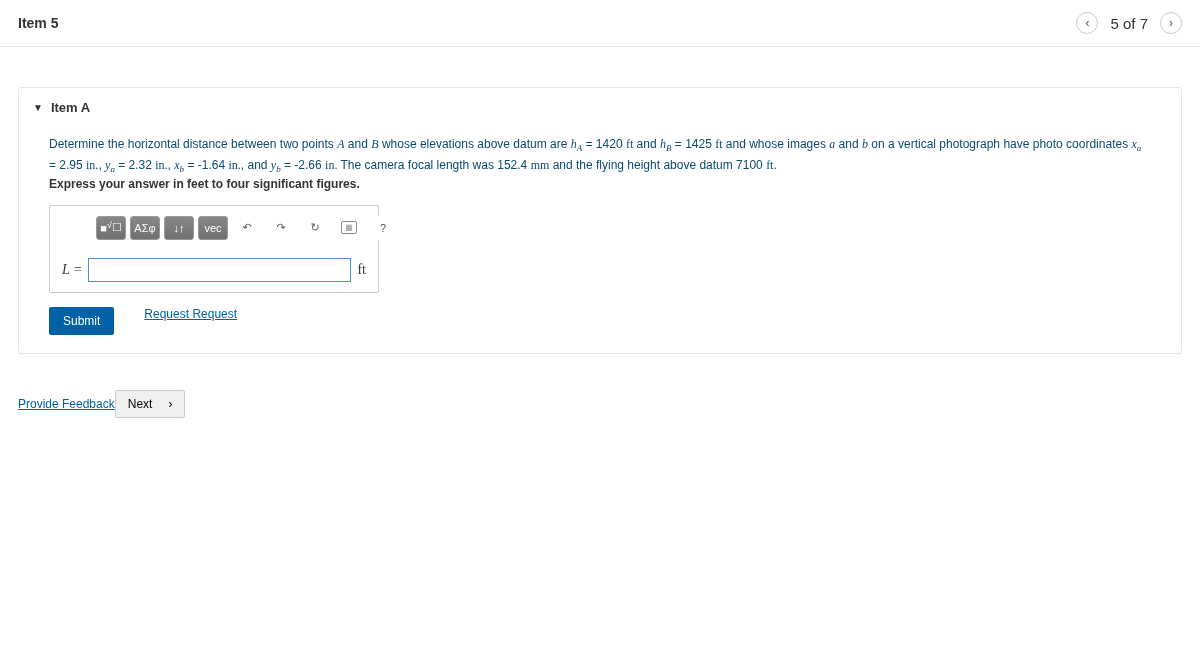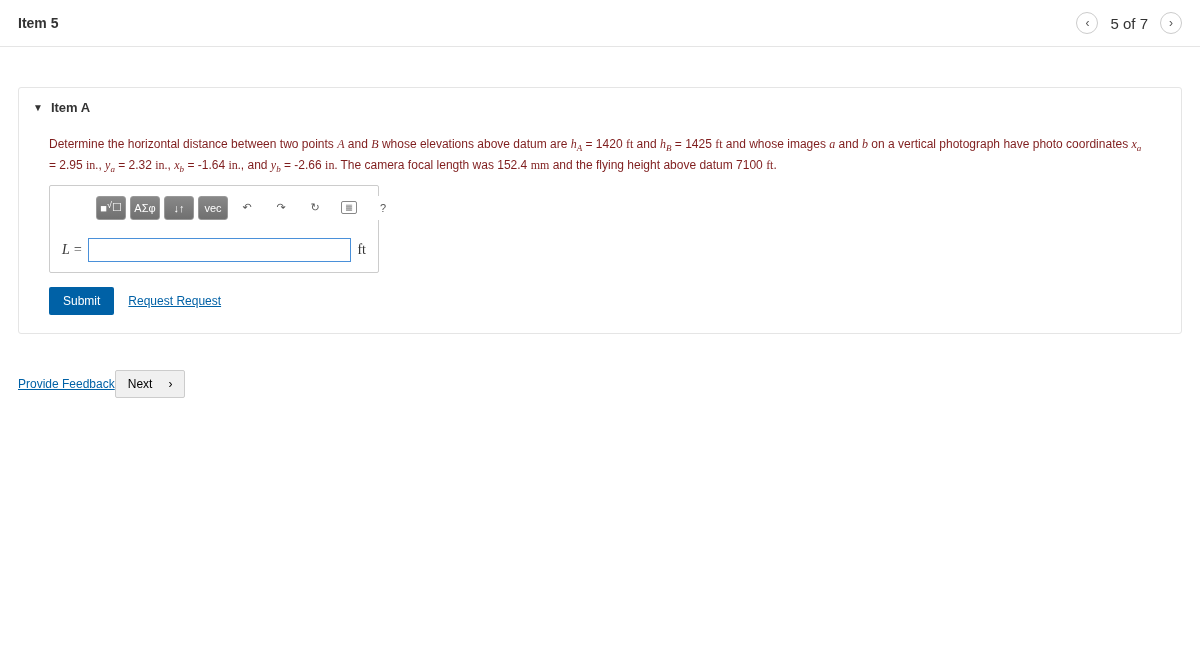--- a/index.html
+++ b/index.html
@@ -63,22 +63,21 @@
     }
     .caret {
       font-size: 10px;
     }
     .part-body {
       padding: 8px 30px 18px 30px;
     }
     .problem-text {
       font-size: 12px;
       line-height: 1.5;
-      color: #7f1d1d;
-      margin-bottom: 8px;
+      color: #0c4a6e;
     }
     .italic { font-style: italic; font-family: 'Times New Roman', serif; }
     .sub { vertical-align: sub; font-size: 0.75em; }
     .unit { font-family: 'Times New Roman', serif; }
     .instruction {
       font-size: 12px;
       font-weight: bold;
       margin-bottom: 14px;
     }
     .input-area {
@@ -130,22 +129,21 @@
       border: 1px solid #4a90d9;
       padding: 2px 4px;
       font-size: 13px;
     }
     .answer-unit {
       font-family: 'Times New Roman', serif;
       font-size: 14px;
     }
     .action-row {
       display: flex;
-      align-items: center;
-      gap: 14px;
+      gap: 30px;
     }
     .submit-btn {
       background: #0061a6;
       color: #fff;
       border: none;
       padding: 7px 14px;
       font-size: 12px;
       border-radius: 2px;
       cursor: pointer;
     }
@@ -198,20 +196,21 @@
 <div class="content">
   <div class="part-box">
     <div class="part-header">
       <span class="caret">▼</span>
       <span>Item A</span>
     </div>
     <div class="part-body">
       <p class="problem-text">
         <span>Determine the horizontal distance between two points </span><span class="italic">A</span><span> and </span><span class="italic">B</span><span> whose elevations above datum are </span><span class="italic">h</span><span class="italic sub">A</span><span> = 1420 </span><span class="unit">ft</span><span> and </span><span class="italic">h</span><span class="italic sub">B</span><span> = 1425 </span><span class="unit">ft</span><span> and whose images </span><span class="italic">a</span><span> and </span><span class="italic">b</span><span> on a vertical photograph have photo coordinates </span><span class="italic">x</span><span class="italic sub">a</span><span> = 2.95 </span><span class="unit">in.</span><span>, </span><span class="italic">y</span><span class="italic sub">a</span><span> = 2.32 </span><span class="unit">in.</span><span>, </span><span class="italic">x</span><span class="italic sub">b</span><span> = -1.64 </span><span class="unit">in.</span><span>, and </span><span class="italic">y</span><span class="italic sub">b</span><span> = -2.66 </span><span class="unit">in.</span><span> The camera focal length was 152.4 </span><span class="unit">mm</span><span> and the flying height above datum 7100 </span><span class="unit">ft</span><span>.</span>
       </p>
+      <p class="instruction">Express your answer in feet to four significant figures.</p>
 
       <div class="input-area">
         <div class="toolbar">
           <button class="tool-btn">■<span style="font-size:9px;position:relative;top:-3px;">√</span>☐</button>
           <button class="tool-btn">ΑΣφ</button>
           <button class="tool-btn">↓↑</button>
           <button class="tool-btn">vec</button>
           <button class="tool-btn light">
             <span>↶</span>
           </button>

